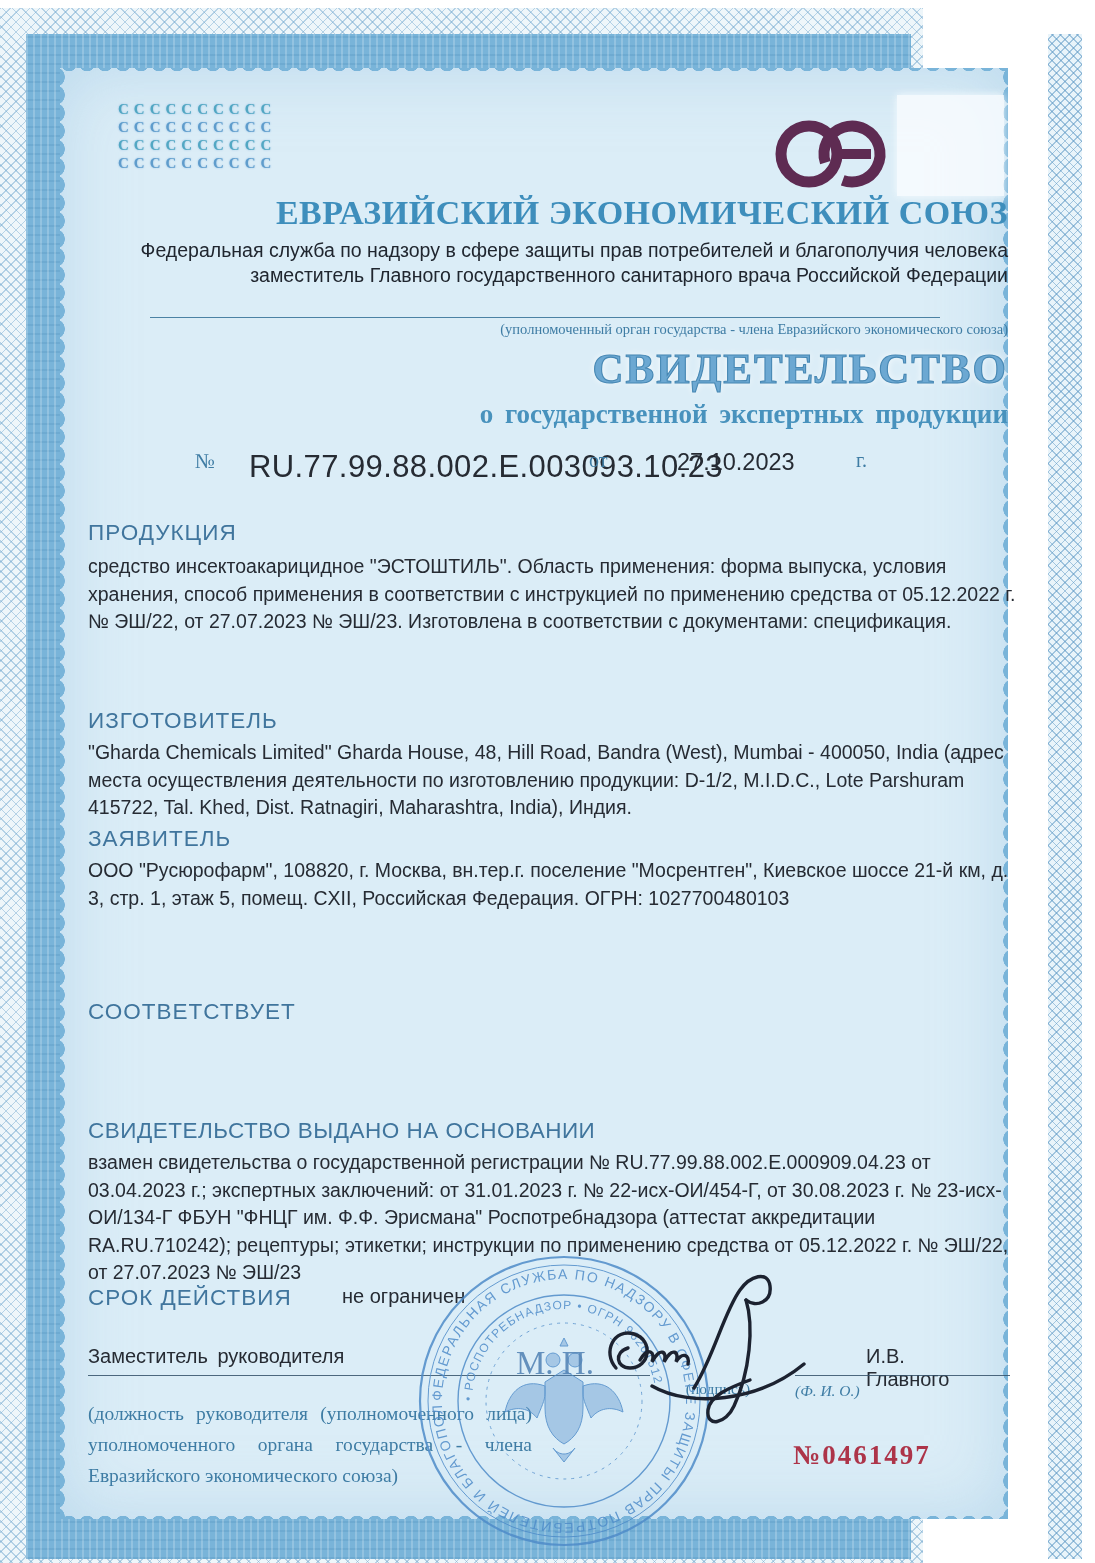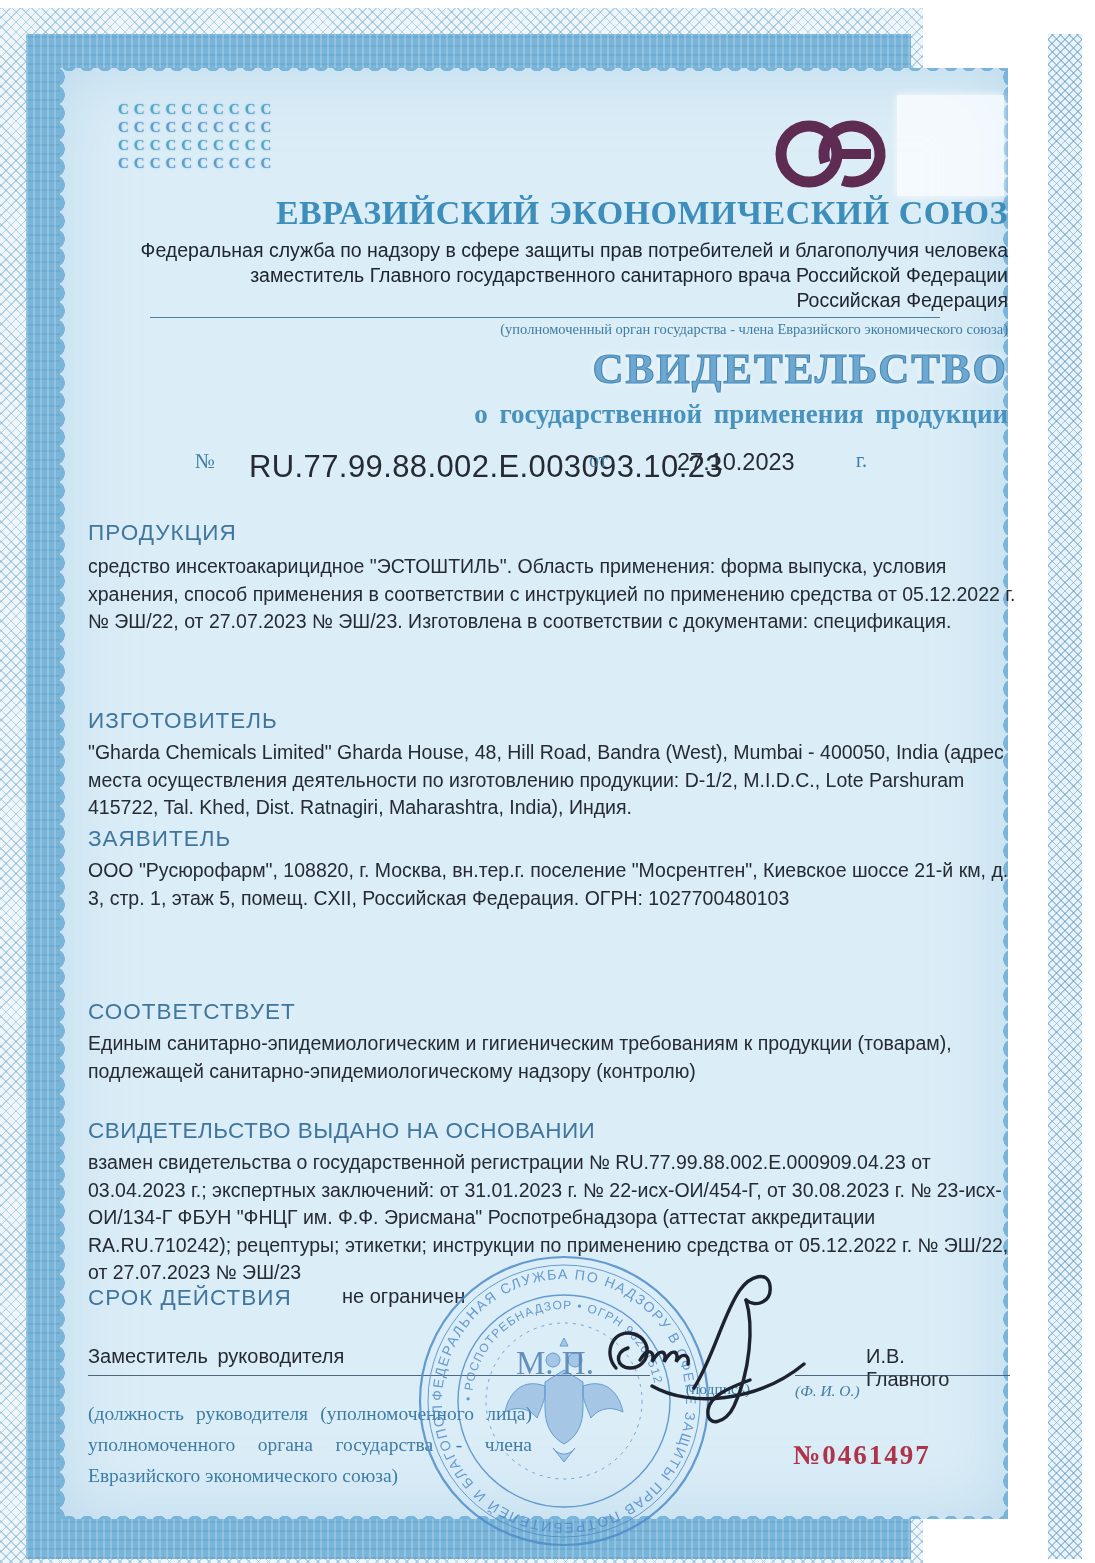--- a/index.html
+++ b/index.html
@@ -110,46 +110,44 @@
 
   <svg class="abs logo" width="118" height="94" viewBox="0 0 118 94">
     <circle cx="34" cy="47" r="28" fill="none" stroke="#5e2b52" stroke-width="11"></circle>
     <circle cx="77" cy="47" r="28" fill="none" stroke="#5e2b52" stroke-width="11" stroke-dasharray="150 26" transform="rotate(162 77 47)"></circle>
     <rect x="58" y="42" width="38" height="10" fill="#5e2b52"></rect>
   </svg>
 
   <div class="abs ctr union serif">ЕВРАЗИЙСКИЙ ЭКОНОМИЧЕСКИЙ СОЮЗ</div>
   <div class="abs ctr org o1">Федеральная служба по надзору в сфере защиты прав потребителей и благополучия человека</div>
   <div class="abs ctr org o2">заместитель Главного государственного санитарного врача Российской Федерации</div>
-  <div class="abs ctr org o3">Российская Федерация</div>
   <div class="abs rule"></div>
   <div class="abs ctr tmain serif">СВИДЕТЕЛЬСТВО</div>
 
   <div class="abs ctr note serif teal">(уполномоченный орган государства - члена Евразийского экономического союза)</div>
-  <div class="abs ctr tsub serif">о государственной применения продукции</div>
+  <div class="abs ctr tsub serif">о государственной экспертных продукции</div>
 
   <div class="numrow">
     <span class="no-sign serif teal">№</span>
     <span class="no-val dark">RU.77.99.88.002.Е.003093.10.23</span>
     <span class="ot serif teal">от</span>
     <span class="dt dark">27.10.2023</span>
     <span class="g serif teal">г.</span>
   </div>
 
   <div class="abs sec-h h-prod">ПРОДУКЦИЯ</div>
   <div class="abs sec-b b-prod">средство инсектоакарицидное "ЭСТОШТИЛЬ". Область применения: форма выпуска, условия хранения, способ применения в соответствии с инструкцией по применению средства от 05.12.2022 г. № ЭШ/22, от 27.07.2023 № ЭШ/23. Изготовлена в соответствии с документами: спецификация.</div>
 
   <div class="abs sec-h h-man">ИЗГОТОВИТЕЛЬ</div>
   <div class="abs sec-b b-man">"Gharda Chemicals Limited" Gharda House, 48, Hill Road, Bandra (West), Mumbai - 400050, India (адрес места осуществления деятельности по изготовлению продукции: D-1/2, M.I.D.C., Lote Parshuram 415722, Tal. Khed, Dist. Ratnagiri, Maharashtra, India), Индия.</div>
 
   <div class="abs sec-h h-app">ЗАЯВИТЕЛЬ</div>
   <div class="abs sec-b b-app">ООО "Русюрофарм", 108820, г. Москва, вн.тер.г. поселение "Мосрентген", Киевское шоссе 21-й км, д. 3, стр. 1, этаж 5, помещ. CXII, Российская Федерация. ОГРН: 1027700480103</div>
 
   <div class="abs sec-h h-conf">СООТВЕТСТВУЕТ</div>
-  <div class="abs sec-b b-conf">Единым санитарно-эпидемиологическим и гигиеническим требованиям к продукции (товарам), подлежащей санитарно-эпидемиологическому надзору (контролю)</div>
 
   <div class="abs sec-h h-basis">СВИДЕТЕЛЬСТВО ВЫДАНО НА ОСНОВАНИИ</div>
   <div class="abs sec-b b-basis">взамен свидетельства о государственной регистрации № RU.77.99.88.002.Е.000909.04.23 от 03.04.2023 г.; экспертных заключений: от 31.01.2023 г. № 22-исх-ОИ/454-Г, от 30.08.2023 г. № 23-исх-ОИ/134-Г ФБУН "ФНЦГ им. Ф.Ф. Эрисмана" Роспотребнадзора (аттестат аккредитации RA.RU.710242); рецептуры; этикетки; инструкции по применению средства от 05.12.2022 г. № ЭШ/22, от 27.07.2023 № ЭШ/23</div>
 
   <div class="abs sec-h h-valid">СРОК ДЕЙСТВИЯ</div>
   <div class="abs v-valid dark">не ограничен</div>
 
   <div class="abs pos dark">Заместитель  руководителя</div>
   <div class="abs name dark">И.В. Главного</div>
   <div class="abs line-l"></div>

